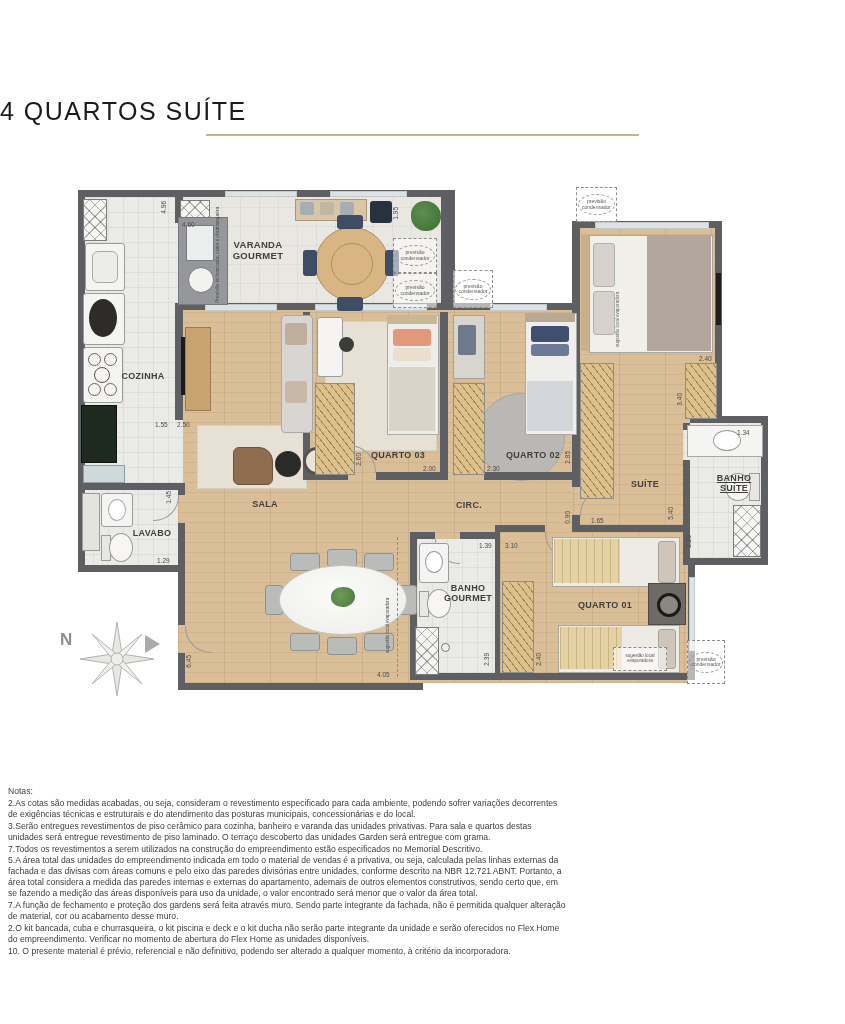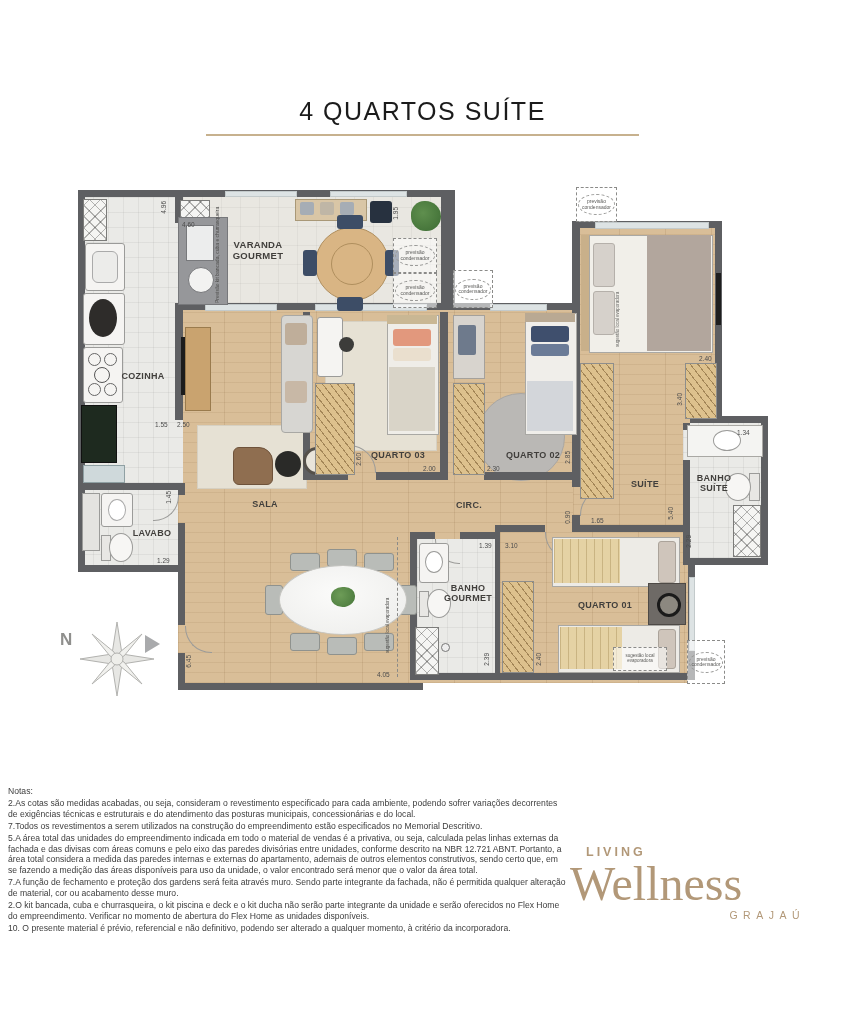--- a/index.html
+++ b/index.html
@@ -1,19 +1,19 @@
 <!DOCTYPE html>
 <html><head>
 <meta charset="utf-8">
 <style>
   html,body{margin:0;padding:0;background:#fff;}
   #page{position:relative;width:845px;height:1024px;background:#fff;font-family:"Liberation Sans",sans-serif;overflow:hidden;}
   .abs{position:absolute;}
   
-  .title{position:absolute;left:0;top:97px;width:845px;text-align:center;font-size:25px;letter-spacing:1.5px;color:#1b1b1b;}
+  .title{position:absolute;left:0;top:97px;width:845px;text-align:left;font-size:25px;letter-spacing:1.5px;color:#1b1b1b;}
   .title-rule{position:absolute;left:206px;top:134px;width:433px;height:2px;background:#c7b18e;}
   
   #plan{position:absolute;left:75px;top:185px;width:700px;height:515px;}
   .wall{position:absolute;background:#5e5f62;}
   .wood{position:absolute;background-color:#d9be98;background-image:repeating-linear-gradient(0deg,rgba(120,85,45,.10) 0 1px,transparent 1px 10px),repeating-linear-gradient(90deg,rgba(120,85,45,.13) 0 1px,transparent 1px 46px);}
   .tile{position:absolute;background-color:#eaeae7;background-image:repeating-linear-gradient(0deg,rgba(0,0,0,.05) 0 1px,transparent 1px 15px),repeating-linear-gradient(90deg,rgba(0,0,0,.05) 0 1px,transparent 1px 15px);}
   .var{position:absolute;background-color:#e9e7e1;background-image:repeating-linear-gradient(0deg,rgba(0,0,0,.04) 0 1px,transparent 1px 19px),repeating-linear-gradient(90deg,rgba(0,0,0,.04) 0 1px,transparent 1px 19px);}
   .rug{position:absolute;background:#e6e1d4;border:1px solid #d6d0c2;}
   .ward{position:absolute;background-color:#ddc18d;background-image:repeating-linear-gradient(52deg,rgba(92,62,22,.45) 0 1px,transparent 1px 6px);border:1px solid #8e8e8c;}
   .hatch{position:absolute;background-color:#f5f5f3;background-image:repeating-linear-gradient(45deg,rgba(0,0,0,.28) 0 1px,transparent 1px 8px),repeating-linear-gradient(-45deg,rgba(0,0,0,.28) 0 1px,transparent 1px 8px);border:1px solid #7c7c7a;}
@@ -244,21 +244,21 @@
     <div class="abs" style="left:70px;top:450px;width:0;height:0;border-top:9px solid transparent;border-bottom:9px solid transparent;border-left:15px solid #a9aaac;"></div>
 
     <div class="rlabel" style="left:33px;top:186px;width:70px;">COZINHA</div>
     <div class="rlabel" style="left:142px;top:55px;width:82px;font-size:9.5px;">VARANDA GOURMET</div>
     <div class="rlabel" style="left:160px;top:314px;width:60px;">SALA</div>
     <div class="rlabel" style="left:42px;top:343px;width:70px;">LAVABO</div>
     <div class="rlabel" style="left:283px;top:265px;width:80px;">QUARTO 03</div>
     <div class="rlabel" style="left:418px;top:265px;width:80px;">QUARTO 02</div>
     <div class="rlabel" style="left:364px;top:315px;width:60px;">CIRC.</div>
     <div class="rlabel" style="left:540px;top:294px;width:60px;">SUÍTE</div>
-    <div class="rlabel" style="left:616px;top:288px;width:46px;">BANHO SUÍTE</div>
+    <div class="rlabel" style="left:636px;top:288px;width:46px;text-decoration:underline;">BANHO SUÍTE</div>
     <div class="rlabel" style="left:368px;top:398px;width:50px;">BANHO GOURMET</div>
     <div class="rlabel" style="left:490px;top:415px;width:80px;">QUARTO 01</div>
 
     <div class="dimv" style="left:85px;top:16px;">4.96</div>
     <div class="dim" style="left:107px;top:36px;">4.60</div>
     <div class="dim" style="left:80px;top:236px;">1.55</div>
     <div class="dim" style="left:102px;top:236px;">2.50</div>
     <div class="dimv" style="left:317px;top:22px;">1.95</div>
     <div class="dimv" style="left:280px;top:268px;">2.60</div>
     <div class="dim" style="left:348px;top:280px;">2.00</div>
@@ -294,26 +294,22 @@
         <polygon points="64,14 46,36 39,39 42,32" fill="#f1f1ee"></polygon>
         <polygon points="14,64 32,42 39,39 36,46" fill="#f1f1ee"></polygon>
         <circle cx="39" cy="39" r="6" fill="#eeeeea"></circle>
       </g>
     </svg>
   </div>
 
   <div id="notes">
     <p>Notas:</p>
     <p>2.As cotas são medidas acabadas, ou seja, consideram o revestimento especificado para cada ambiente, podendo sofrer variações decorrentes de exigências técnicas e estruturais e do atendimento das posturas municipais, concessionárias e do local.</p>
+    <p>3.Serão entregues revestimentos de piso cerâmico para cozinha, banheiro e varanda das unidades privativas. Para sala e quartos destas unidades será entregue revestimento de piso laminado. O terraço descoberto das unidades Garden será entregue com grama.</p>
     <p>7.Todos os revestimentos a serem utilizados na construção do empreendimento estão especificados no Memorial Descritivo.</p>
     <p>5.A área total das unidades do empreendimento indicada em todo o material de vendas é a privativa, ou seja, calculada pelas linhas externas da fachada e das divisas com áreas comuns e pelo eixo das paredes divisórias entre unidades, conforme descrito na NBR 12.721 ABNT. Portanto, a área total considera a medida das paredes internas e externas do apartamento, ademais de outros elementos construtivos, sendo certo que, em se fazendo a medição das áreas disponíveis para uso da unidade, o valor encontrado será menor que o valor da área total.</p>
     <p>7.A função de fechamento e proteção dos gardens será feita através muro. Sendo parte integrante da fachada, não é permitida qualquer alteração de material, cor ou acabamento desse muro.</p>
     <p>2.O kit bancada, cuba e churrasqueira, o kit piscina e deck e o kit ducha não serão parte integrante da unidade e serão oferecidos no Flex Home do empreendimento. Verificar no momento de abertura do Flex Home as unidades disponíveis.</p>
     <p>10. O presente material é prévio, referencial e não definitivo, podendo ser alterado a qualquer momento, à critério da incorporadora.</p>
   </div>
 
-  <div id="logo">
-    <div class="living">LIVING</div>
-    <div class="wellness">Wellness</div>
-    <div class="grajau">GRAJAÚ</div>
-  </div>
 
 </div>
 
 </body></html>

